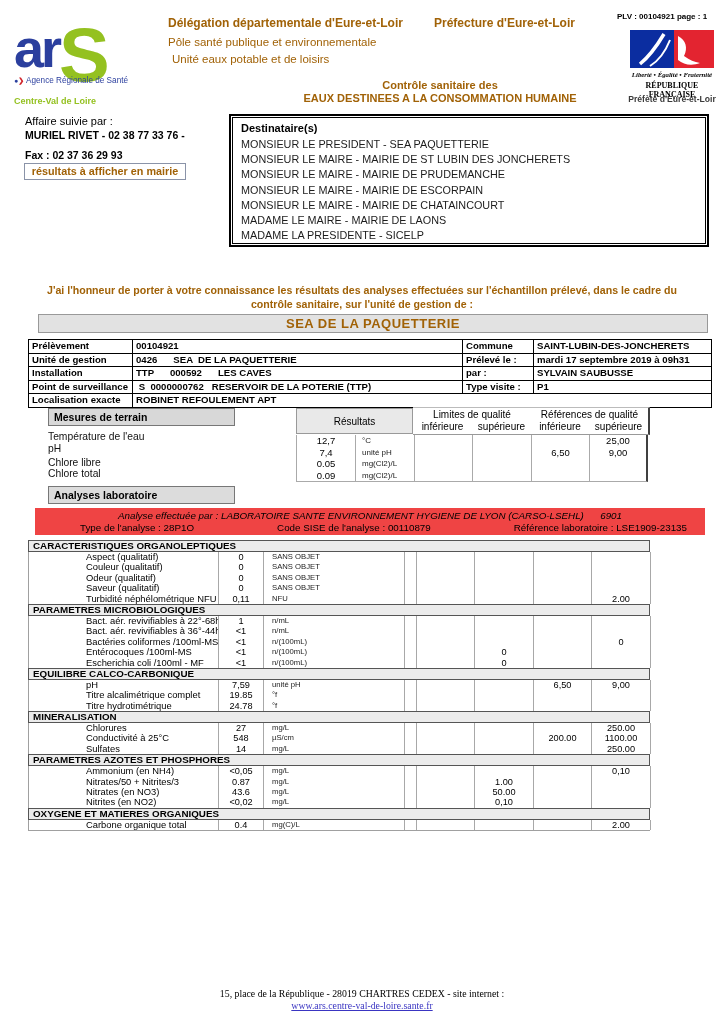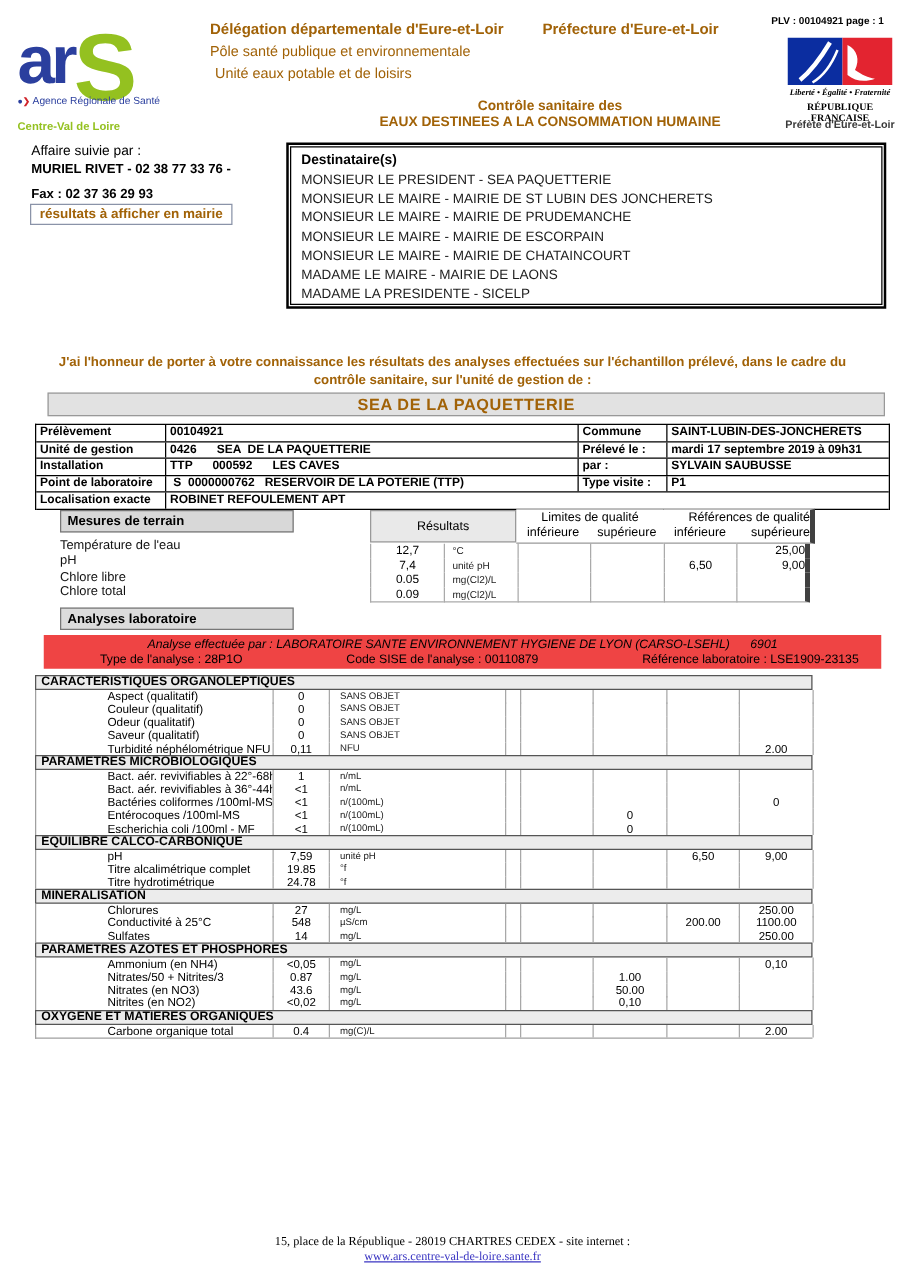--- a/index.html
+++ b/index.html
@@ -63,21 +63,21 @@
   .mt-head{position:relative;height:28px;}
   .mt-res{position:absolute;left:0;top:1px;width:117px;height:26px;background:#e9e9e9;border:1px solid #999;
           display:flex;align-items:center;justify-content:center;font-size:10px;box-sizing:border-box;}
   .mt-grp{position:absolute;top:0;height:14px;font-size:10px;text-align:center;line-height:13px;border-top:1px solid #bbb;}
   .mt-sub{position:absolute;top:14px;height:13px;font-size:10px;text-align:center;line-height:12px;border-bottom:1px solid #999;}
   .mrow{display:grid;grid-template-columns:59px 59px 58px 59px 58px 59px;height:11.5px;line-height:11.5px;}
   .mv{font-size:9.5px;text-align:center;}
   .mu{font-size:8px;padding-left:6px;color:#222;}
   .mq{font-size:9.5px;text-align:center;}
   .vbl{border-left:1px solid #aaa;}
-  .vbr{border-right:4px solid #404040;text-align:right;}
+  .vbr{border-right:2px solid #404040;}
   .bb{border-bottom:1px solid #aaa;}
 
   
   .lbox{left:48px;top:486px;width:180px;height:16px;background:#dcdcdc;border:1px solid #777;
         font-size:10.5px;font-weight:bold;line-height:16px;padding-left:5px;}
   .lband{left:35px;top:508px;width:670px;height:27px;background:#ef4444;font-size:9.8px;}
   .lb1{text-align:center;font-style:italic;padding-top:2px;white-space:pre;}
   .lb2{display:flex;justify-content:space-between;padding:1px 18px 0 45px;}
 
   
@@ -167,21 +167,21 @@
       <div class="ic">Prélevé le :</div>
       <div class="ic">mardi 17 septembre 2019 à 09h31</div>
     </div>
     <div class="irow">
       <div class="ic">Installation</div>
       <div class="ic">TTP      000592      LES CAVES</div>
       <div class="ic">par :</div>
       <div class="ic">SYLVAIN SAUBUSSE</div>
     </div>
     <div class="irow">
-      <div class="ic">Point de laboratoire</div>
+      <div class="ic">Point de surveillance</div>
       <div class="ic"> S  0000000762   RESERVOIR DE LA POTERIE (TTP)</div>
       <div class="ic">Type visite :</div>
       <div class="ic">P1</div>
     </div>
     <div class="irow last">
       <div class="ic">Localisation exacte</div>
       <div class="ic">ROBINET REFOULEMENT APT</div>
     </div>
   </div>
 

